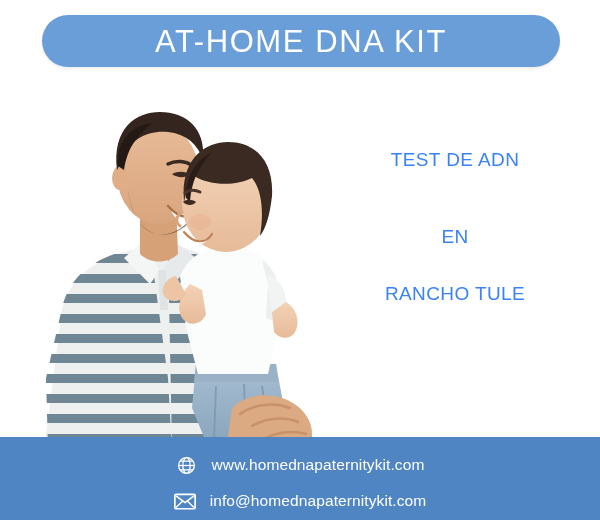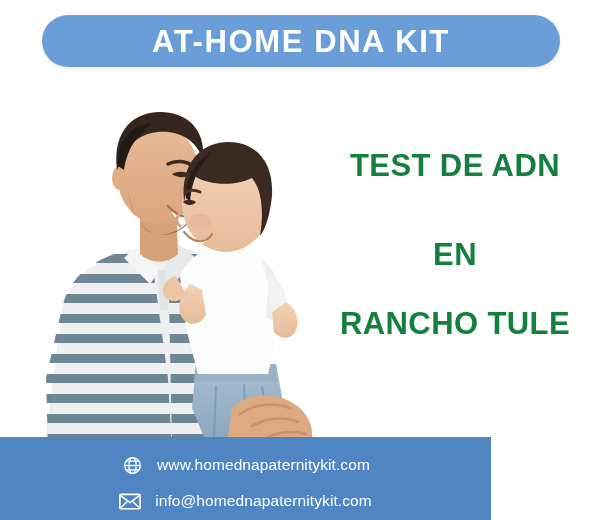--- a/index.html
+++ b/index.html
@@ -28,21 +28,21 @@
     background: #6a9ed9;
     border-radius: 26px;
     display: flex;
     align-items: center;
     justify-content: center;
     box-shadow: 0 2px 3px rgba(0,0,0,0.07);
   }
   .title-banner .title-text {
     color: #ffffff;
     font-size: 31px;
-    font-weight: bold;
+    font-weight: normal;
     letter-spacing: 1.6px;
     line-height: 1;
     white-space: nowrap;
   }
 
   
   .photo {
     position: absolute;
     left: 0px;
     top: 78px;
@@ -53,37 +53,37 @@
 
   
   .headline-block {
     position: absolute;
     left: 330px;
     top: 150px;
     width: 250px;
     text-align: center;
   }
   .headline-block .hl {
-    color: #15803d;
-    font-size: 31px;
-    font-weight: bold;
+    color: #3b82f6;
+    font-size: 19px;
+    font-weight: normal;
     letter-spacing: 0.4px;
     line-height: 1;
     white-space: nowrap;
   }
   .headline-block .hl-1 { margin: 0 0 0 0; }
   .headline-block .hl-2 { margin: 58px 0 0 0; }
   .headline-block .hl-3 { margin: 38px 0 11px 0; }
 
   
   .footer {
     position: absolute;
     left: 0;
     bottom: 0;
-    width: 491px;
+    width: 600px;
     height: 83px;
     background: #5085c4;
   }
   .footer-row {
     display: flex;
     align-items: center;
     justify-content: center;
     color: #ffffff;
   }
   .footer-row-1 {

